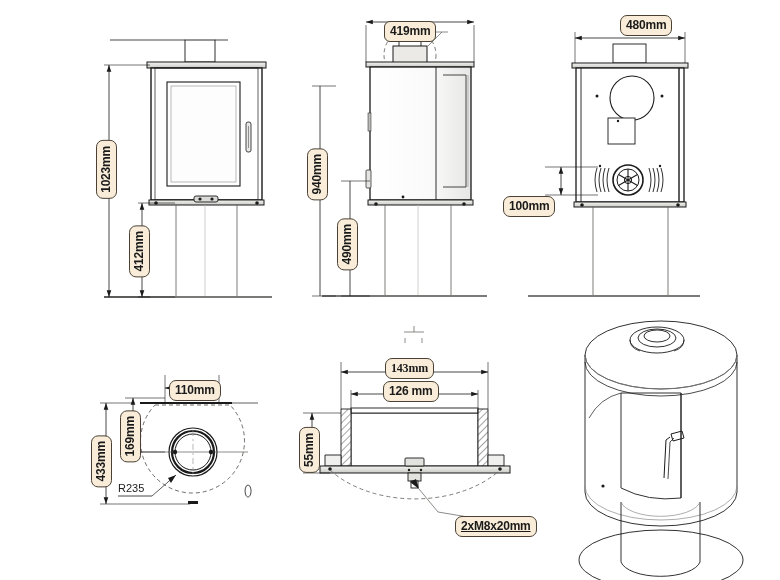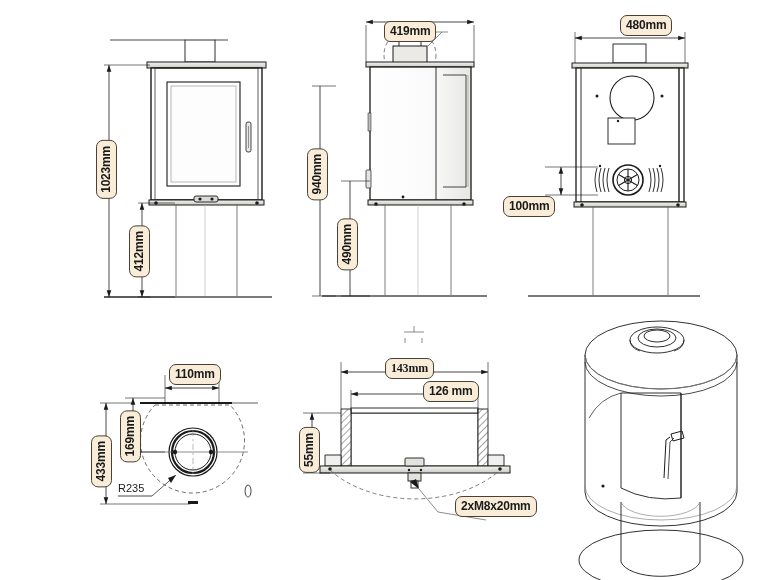--- a/index.html
+++ b/index.html
@@ -386,29 +386,29 @@
 <div class="dimchip" style="left:384px; top:21px;border-radius:6px;">419mm</div>
 
 <div class="dimchip vert" style="left:307px; top:148px;">940mm</div>
 
 <div class="dimchip vert" style="left:337px; top:218px;">490mm</div>
 
 <div class="dimchip" style="left:620px; top:15px;">480mm</div>
 
 <div class="dimchip" style="left:503px; top:172px;margin-top:24px;">100mm</div>
 
-<div class="dimchip" style="left:169px; top:364px;">110mm</div>
+<div class="dimchip" style="left:169px; top:380px;">110mm</div>
 
 <div class="dimchip vert" style="left:120px; top:410px;">169mm</div>
 
 <div class="dimchip vert" style="left:91px; top:435px;">433mm</div>
 
 <div class="plaintext" style="left:118px; top:482px;">R235</div>
 
 <div class="dimchip" style="left:385px; top:358px;font-family:Liberation Serif, serif;">143mm</div>
 
-<div class="dimchip" style="left:383px; top:381px;margin-left:40px;">126 mm</div>
+<div class="dimchip" style="left:383px; top:381px;">126 mm</div>
 
 <div class="dimchip vert" style="left:299px; top:427px;">55mm</div>
 
-<div class="dimchip" style="left:455px; top:496px;">2xM8x20mm</div>
+<div class="dimchip" style="left:455px; top:516px;text-decoration:underline;">2xM8x20mm</div>
 
 </div>
 
 </body></html>

